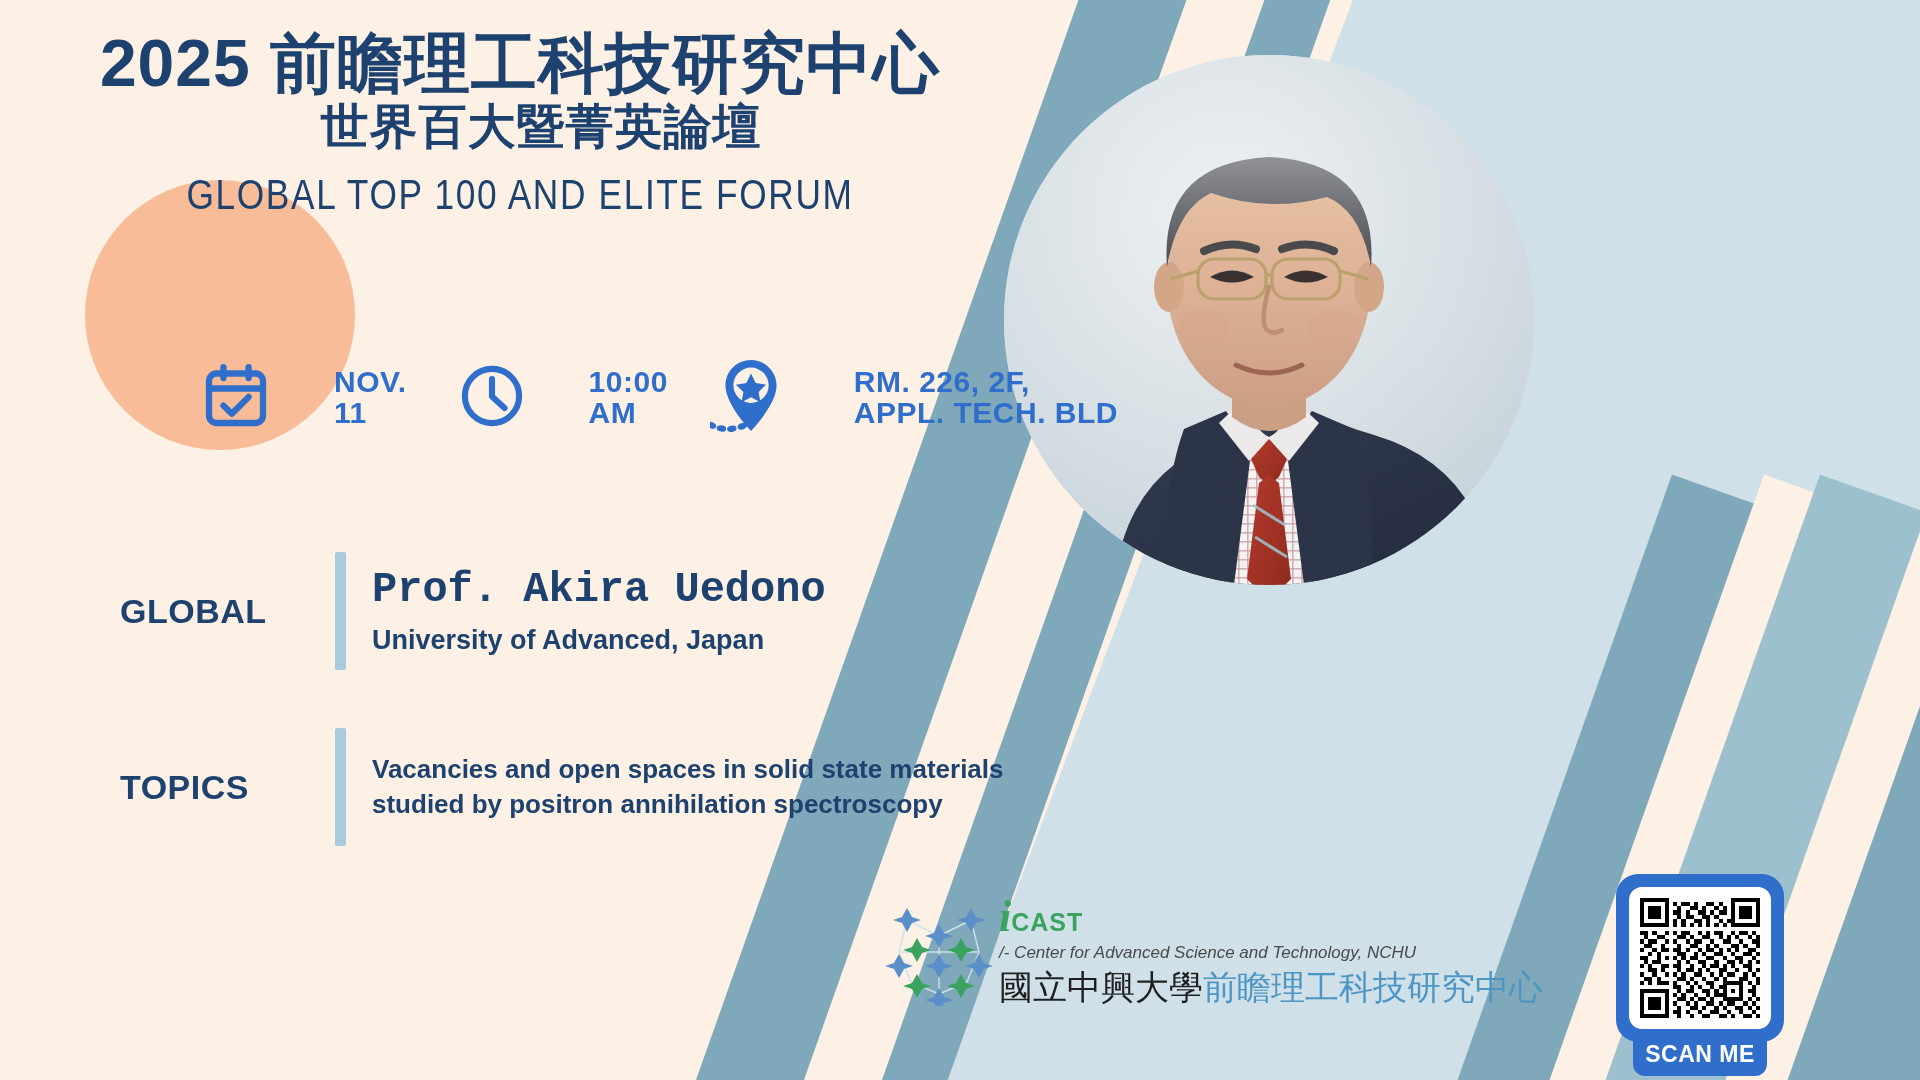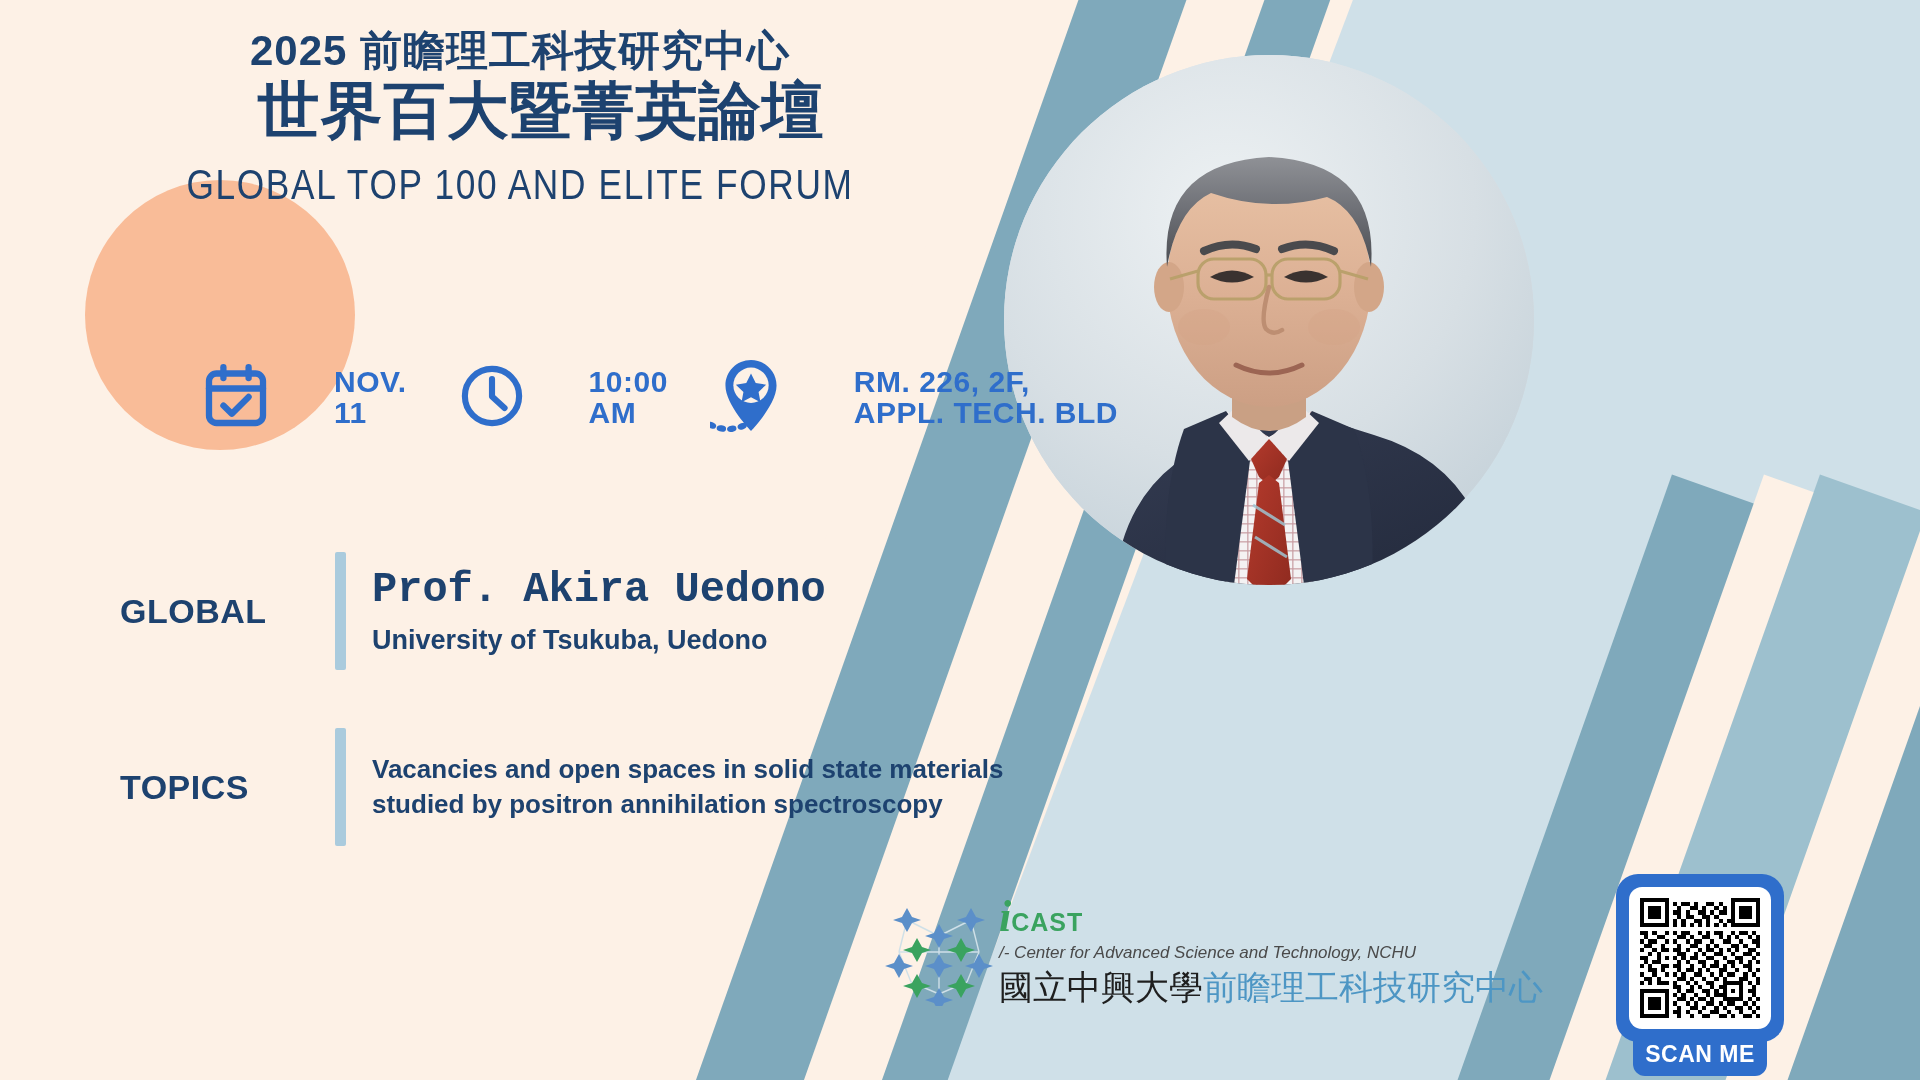--- a/index.html
+++ b/index.html
@@ -53,22 +53,22 @@
     background:radial-gradient(circle at 42% 32%, #e9eef1 0%, #d5dde2 60%, #c6d2d9 100%);
   }
   .portrait svg{ display:block; width:100%; height:100%; }
 
   
   .title-block{ position:absolute; left:0; top:30px; width:1040px; text-align:center; }
   .title-line{
     color:#1d426f; font-weight:bold; letter-spacing:1px; line-height:1.02;
     font-family:"Liberation Sans", sans-serif;
   }
-  .title-1{ font-size:42px; }
-  .title-2{ font-size:62px; margin-top:6px;margin-left:42px; }
+  .title-1{ font-size:66px; }
+  .title-2{ font-size:48px; margin-top:6px;margin-left:42px; }
   .subtitle{
     margin-top:18px; font-size:43px; color:#1d426f; letter-spacing:2px;
     font-family:"Liberation Sans", sans-serif; font-weight:normal;
     transform:scaleX(0.82); transform-origin:center;
   }
 
   
   .info-row{ position:absolute; left:200px; top:355px; display:flex; align-items:center; gap:0; }
   .info-item{ display:flex; align-items:center;gap:48px; }
   .info-icon{ flex:0 0 auto; }
@@ -286,21 +286,21 @@
         <span>APPL. TECH. BLD</span>
       </span>
     </div>
   </div>
 
   <div class="field" id="speaker-field">
     <div class="field-label">GLOBAL</div>
     <div class="field-bar"></div>
     <div class="field-body">
       <div class="speaker-name">Prof. Akira Uedono</div>
-      <div class="speaker-affil">University of Tsukuba, Uedono</div>
+      <div class="speaker-affil">University of Advanced, Japan</div>
     </div>
   </div>
 
   <div class="field" id="topics-field">
     <div class="field-label">TOPICS</div>
     <div class="field-bar"></div>
     <div class="field-body">
       <div class="topic-line">Vacancies and open spaces in solid state materials</div>
       <div class="topic-line">studied by positron annihilation spectroscopy</div>
     </div>

